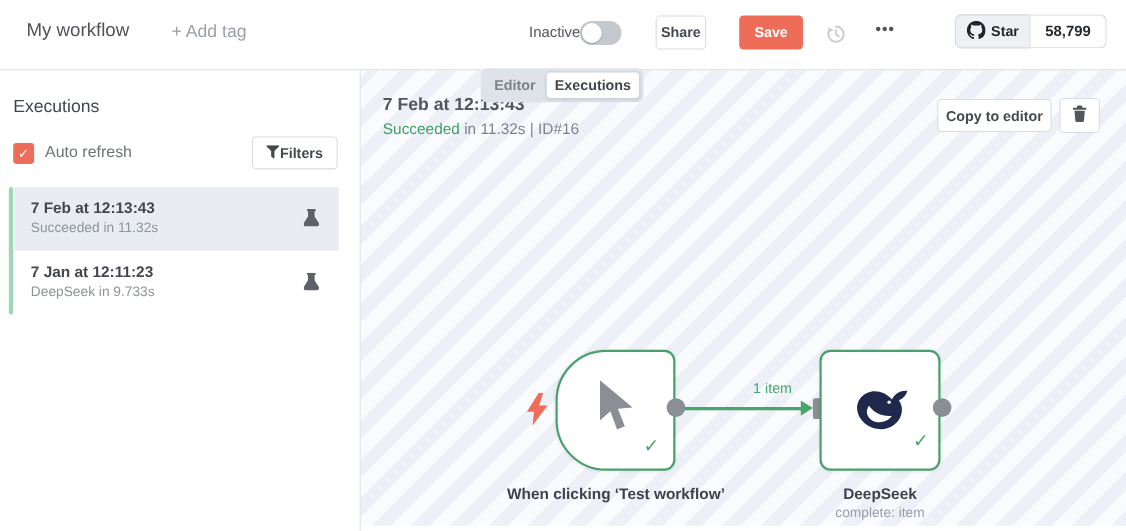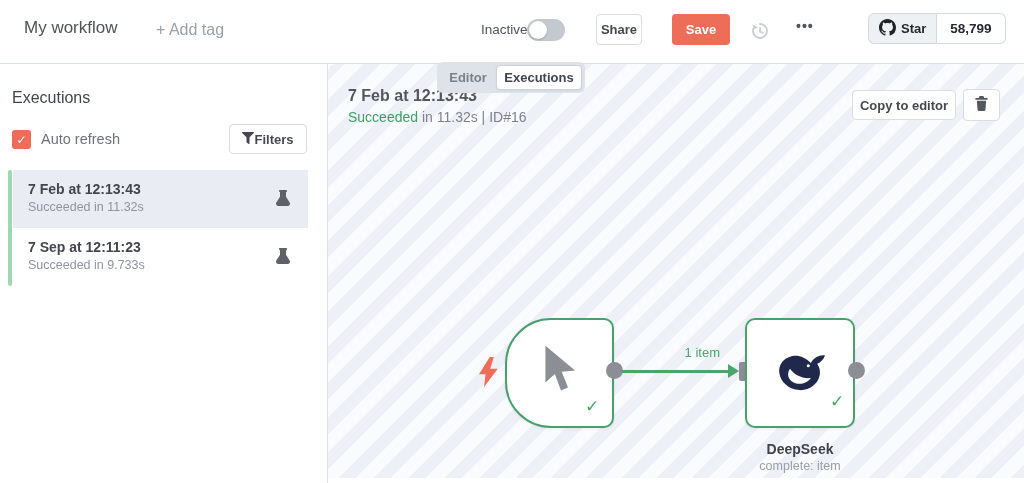--- a/index.html
+++ b/index.html
@@ -155,22 +155,22 @@
     <div id="green-strip" class="abs"></div>
 
     <div class="abs exec-item selected" style="top:106px;">
       <div class="exec-title">7 Feb at 12:13:43</div>
       <div class="exec-sub">Succeeded in 11.32s</div>
       <span class="flask"><svg width="14" height="16" viewBox="0 0 448 512">
             <path fill="#5e6167" d="M437.2 403.5L320 215V64h8c13.3 0 24-10.7 24-24V24c0-13.3-10.7-24-24-24H120c-13.3 0-24 10.7-24 24v16c0 13.3 10.7 24 24 24h8v151L10.8 403.5C-18.5 450.6 15.3 512 70.9 512h306.2c55.7 0 89.4-61.5 60.1-108.5z"></path>
           </svg></span>
     </div>
     <div class="abs exec-item" style="top:164px;">
-      <div class="exec-title">7 Sep at 12:11:23</div>
-      <div class="exec-sub">Succeeded in 9.733s</div>
+      <div class="exec-title">7 Jan at 12:11:23</div>
+      <div class="exec-sub">DeepSeek in 9.733s</div>
       <span class="flask"><svg width="14" height="16" viewBox="0 0 448 512">
             <path fill="#5e6167" d="M437.2 403.5L320 215V64h8c13.3 0 24-10.7 24-24V24c0-13.3-10.7-24-24-24H120c-13.3 0-24 10.7-24 24v16c0 13.3 10.7 24 24 24h8v151L10.8 403.5C-18.5 450.6 15.3 512 70.9 512h306.2c55.7 0 89.4-61.5 60.1-108.5z"></path>
           </svg></span>
     </div>
   </div>
 
   <div id="canvas" class="abs">
     <div id="exec-title" class="abs">7 Feb at 12:13:43</div>
     <div id="exec-status" class="abs">
       <span class="ok">Succeeded</span><span> in 11.32s | ID#16</span>
@@ -207,19 +207,20 @@
         <svg width="50" height="40" viewBox="0 0 48 37">
           <path fill="#20294c" d="M33.5 9 C36 3.8 41.5 1 47 1.6 C45.8 5.3 43 8.3 39.6 9.7 C41.8 12.9 42.8 17 41.9 21 C40 29.7 31.5 35.6 22.3 34.9 C12.6 34.2 4.6 27.5 3.2 18.7 C2 11 7 3.9 15 2.3 C21.6 1 28.6 3.6 33.5 9 Z"></path>
           <path fill="#fff" d="M13.5 14.5 C17.5 20.5 25.5 24.3 33.5 23.3 C29.5 29.2 20.8 30.7 15.3 26.7 C11.3 23.8 10.3 18.7 13.5 14.5 Z"></path>
           <circle cx="31" cy="11.5" r="1.5" fill="#fff"></circle>
         </svg>
       </div>
       <div class="abs node-check" style="left:83px;top:71px;">✓</div>
     </div>
     <div id="port-out-2" class="abs port-out"></div>
 
+    <div id="label-trigger" class="abs">When clicking ‘Test workflow’</div>
     <div id="label-deepseek" class="abs">DeepSeek</div>
     <div id="sublabel-deepseek" class="abs">complete: item</div>
 
     <div id="canvas-bottom" class="abs"></div>
   </div>
 
 </div>
 
 </body></html>

